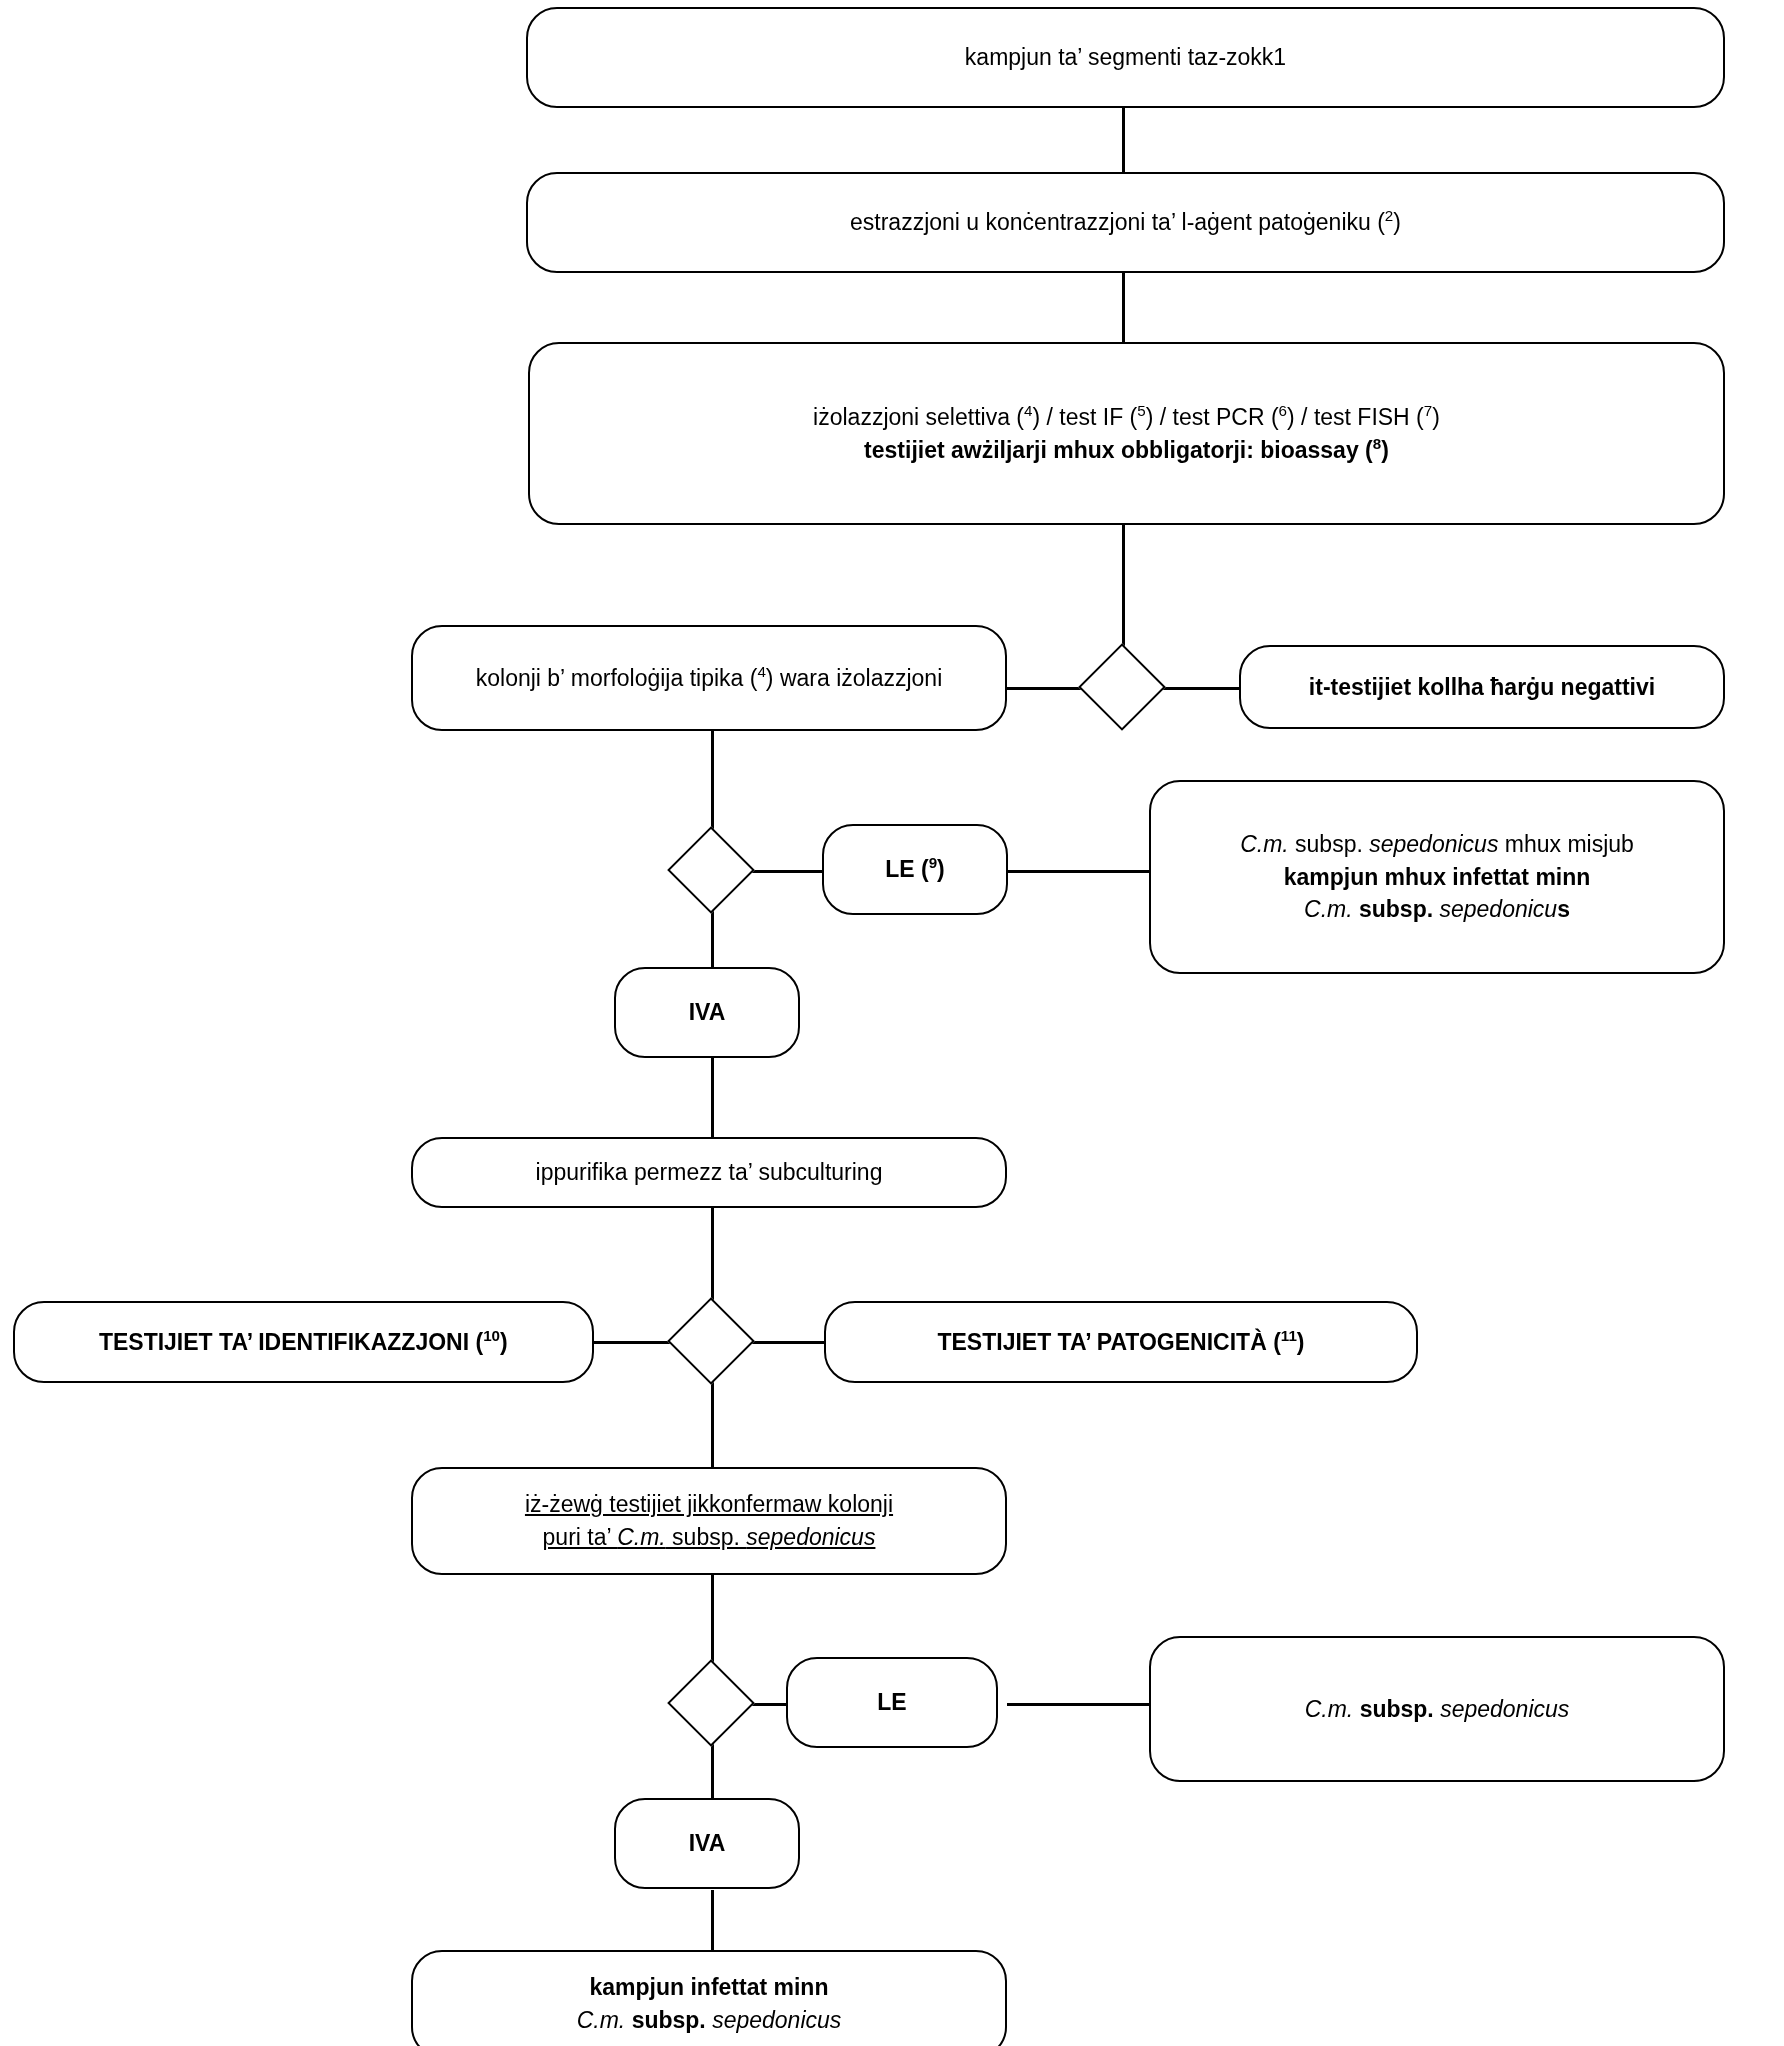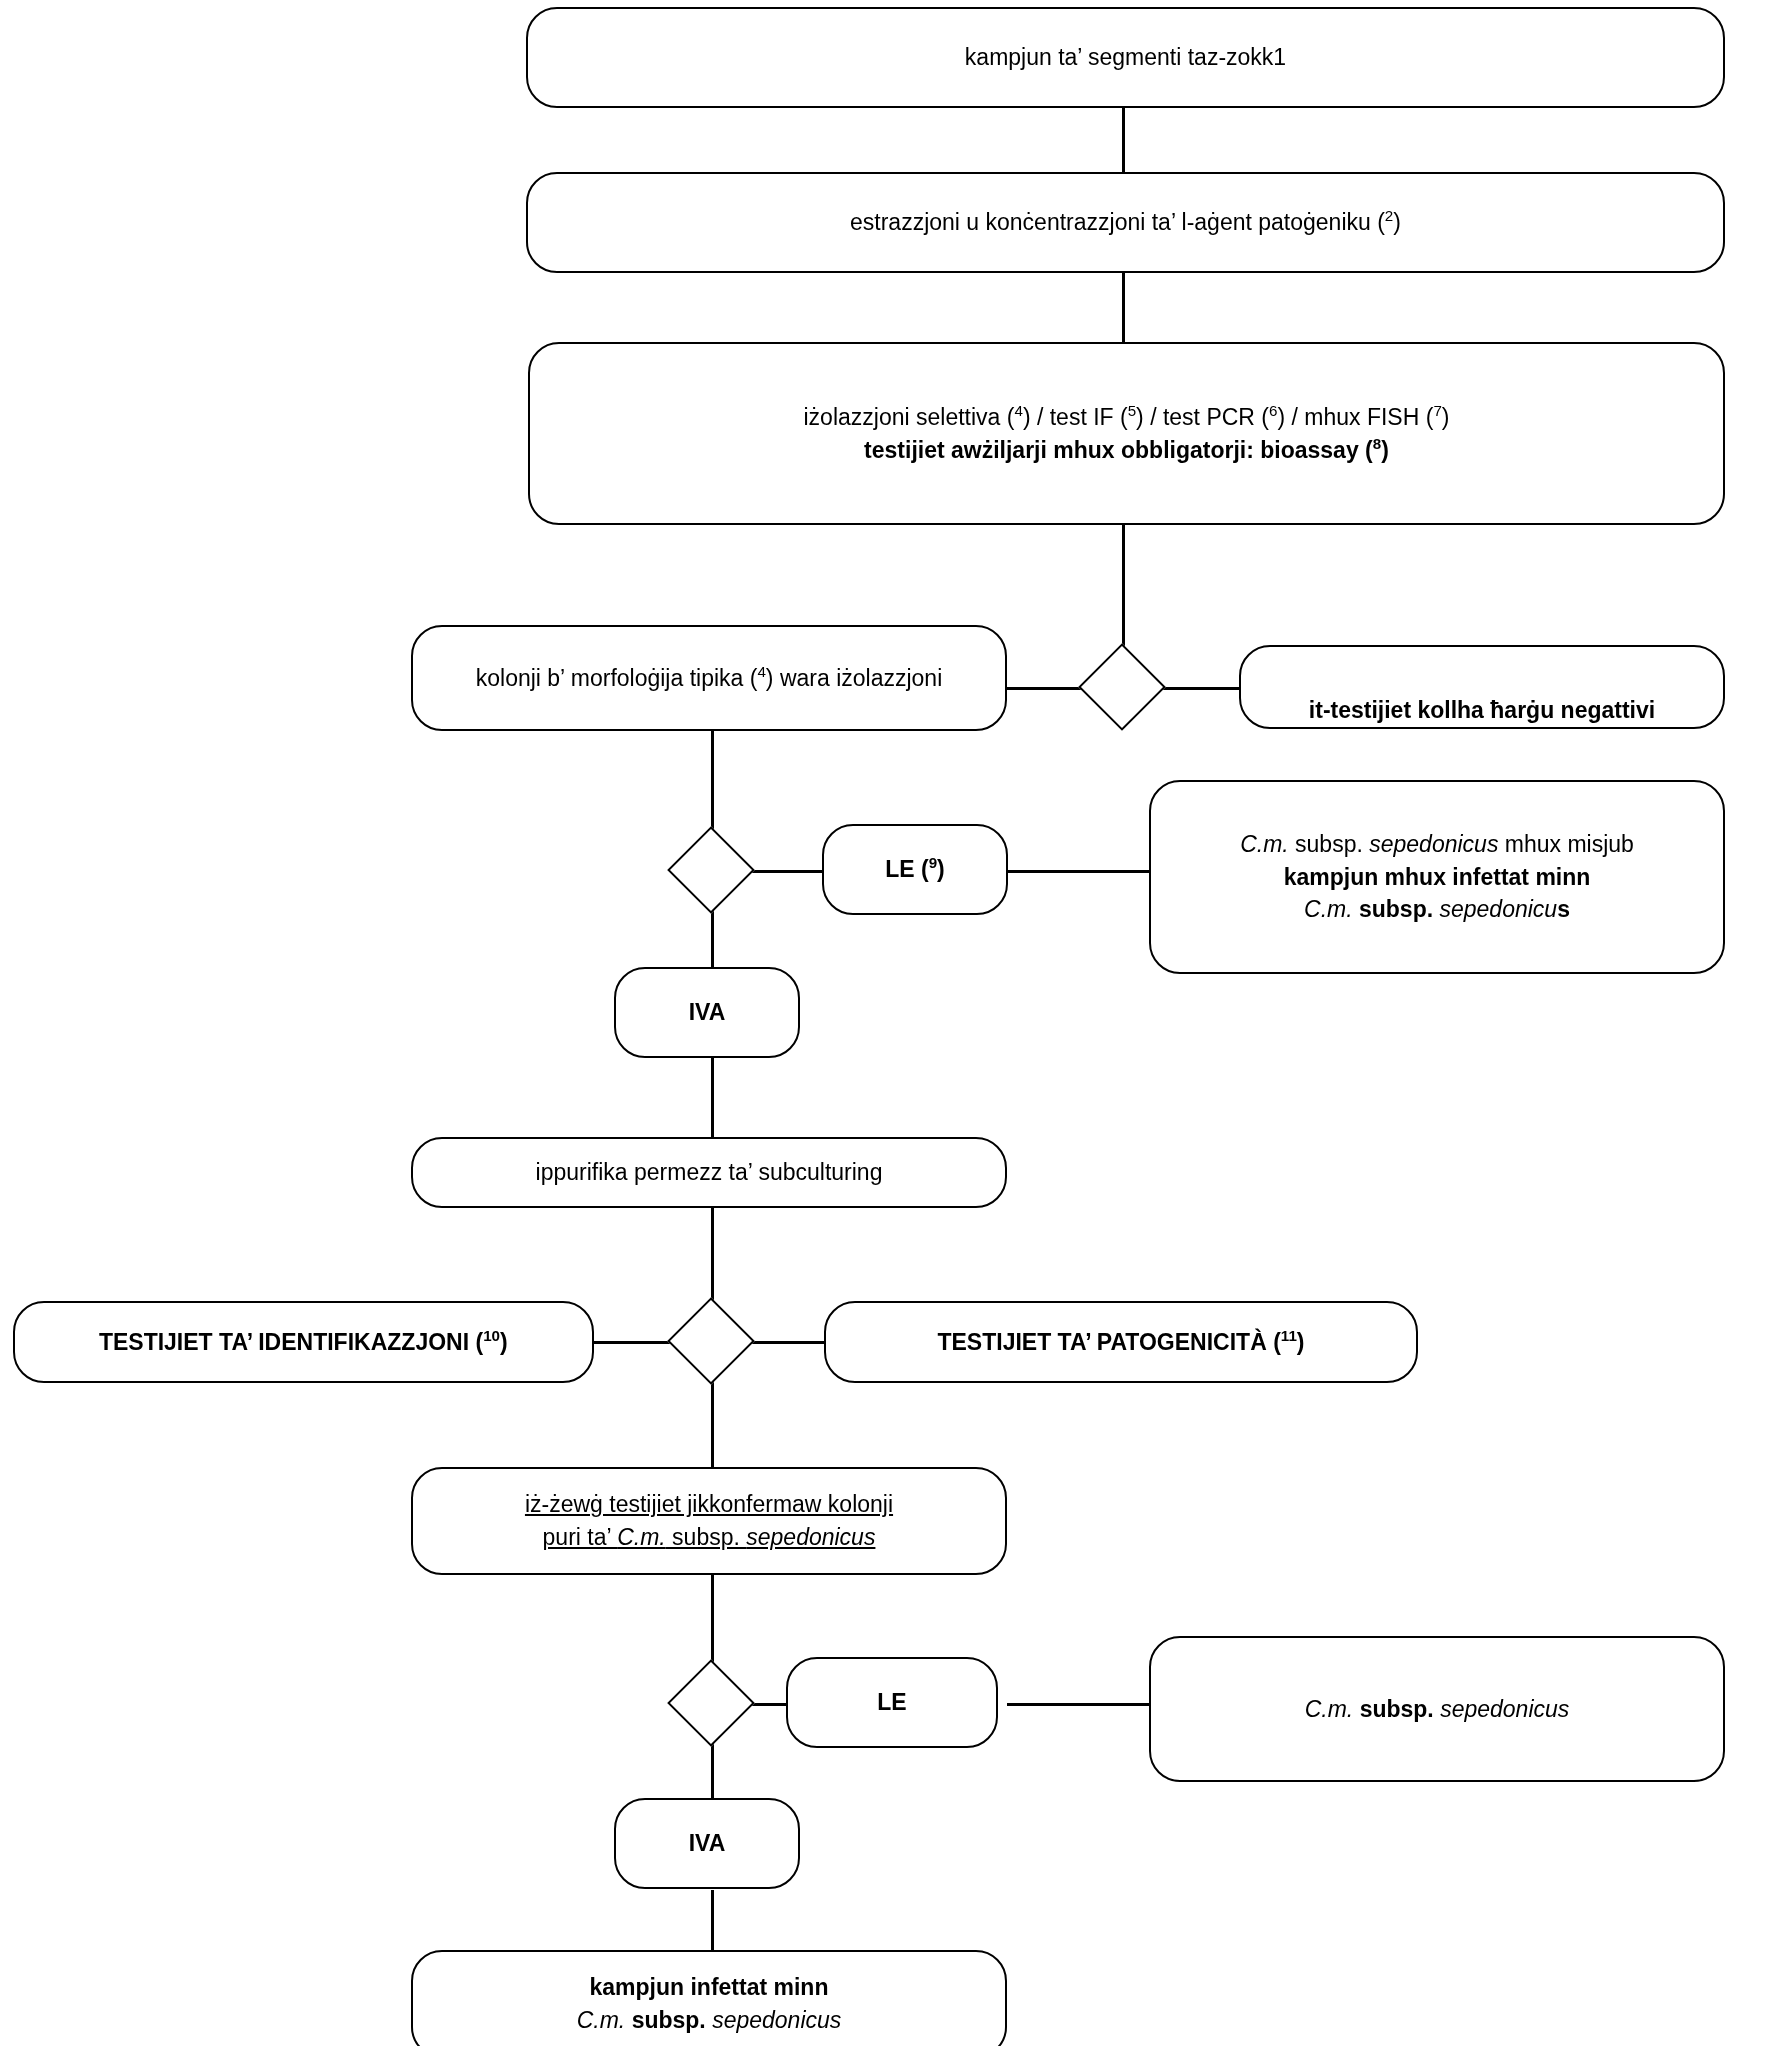--- a/index.html
+++ b/index.html
@@ -101,30 +101,30 @@
   <div class="node" style="left:526px; top:7.3px; width:1199px; height:101px;">
     <span class="txt t21">kampjun ta’ segmenti taz-zokk1</span>
   </div>
 
   <div class="node" style="left:526px; top:172px; width:1199px; height:101px;">
     <span class="txt t21"><span>estrazzjoni u konċentrazzjoni ta’ l-aġent patoġeniku (</span><sup>2</sup><span>)</span></span>
   </div>
 
   <div class="node" style="left:528px; top:342px; width:1197px; height:183px;">
     <span class="txt t21">
-      <span class="srow"><span>iżolazzjoni selettiva (</span><sup>4</sup><span>) / test IF (</span><sup>5</sup><span>) / test PCR (</span><sup>6</sup><span>) / mhux FISH (</span><sup>7</sup><span>)</span></span>
+      <span class="srow"><span>iżolazzjoni selettiva (</span><sup>4</sup><span>) / test IF (</span><sup>5</sup><span>) / test PCR (</span><sup>6</sup><span>) / test FISH (</span><sup>7</sup><span>)</span></span>
       <span class="srow b"><span>testijiet awżiljarji mhux obbligatorji: bioassay (</span><sup>8</sup><span>)</span></span>
     </span>
   </div>
 
   <div class="node" style="left:411px; top:625px; width:596px; height:106px;">
     <span class="txt t21"><span>kolonji b’ morfoloġija tipika (</span><sup>4</sup><span>) wara iżolazzjoni</span></span>
   </div>
 
-  <div class="node" style="left:1239px; top:645px; width:486px; height:84px;align-items:flex-end;">
+  <div class="node" style="left:1239px; top:645px; width:486px; height:84px;">
     <span class="txt t21 b">it-testijiet kollha ħarġu negattivi</span>
   </div>
 
   <div class="node" style="left:822px; top:824px; width:186px; height:91px;">
     <span class="txt t21 b"><span>LE (</span><sup>9</sup><span>)</span></span>
   </div>
 
   <div class="node" style="left:1149px; top:780px; width:576px; height:194px;">
     <span class="txt t21">
       <span class="srow"><span class="i">C.m.</span><span> subsp. </span><span class="i">sepedonicus</span><span> mhux misjub</span></span>

